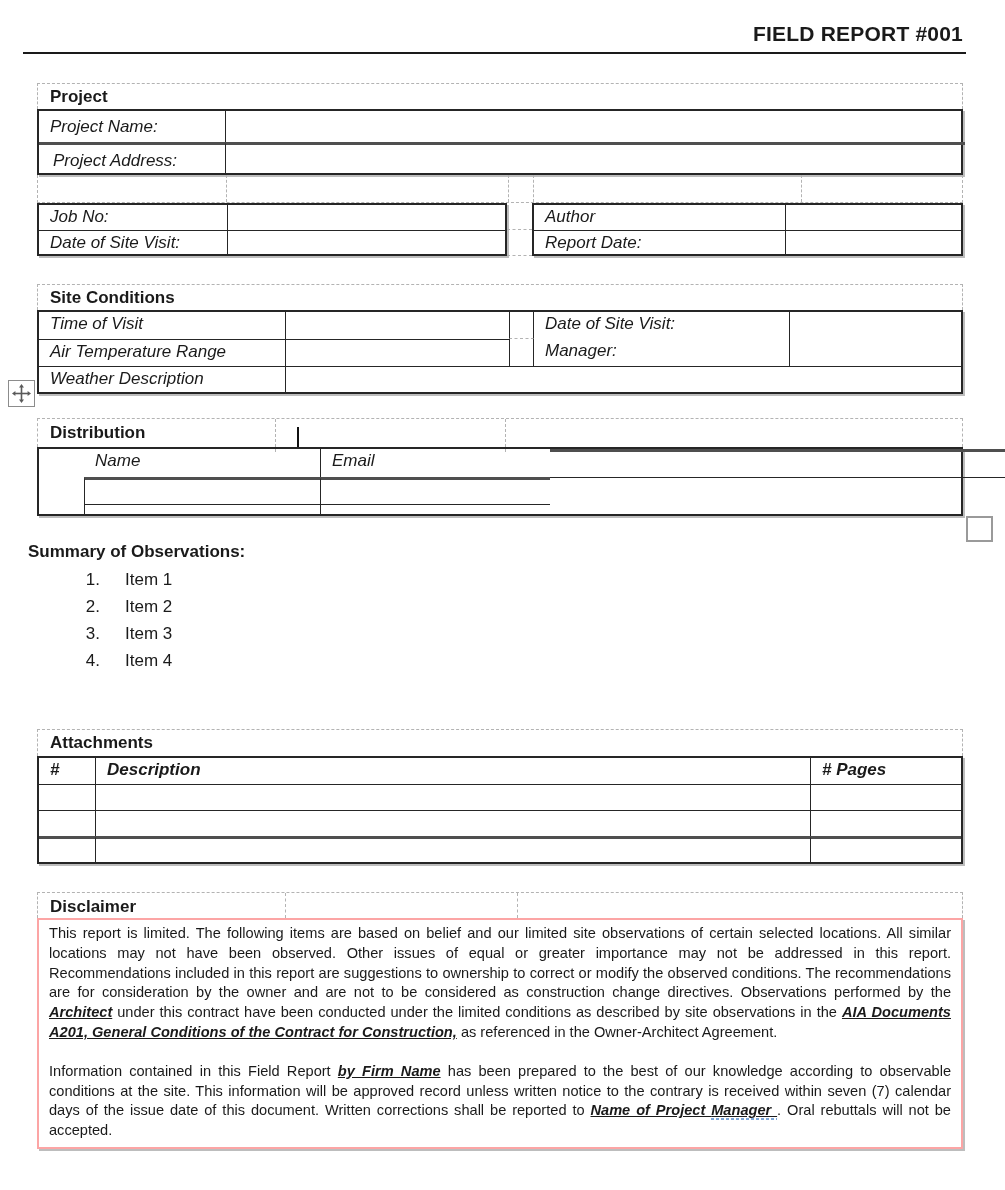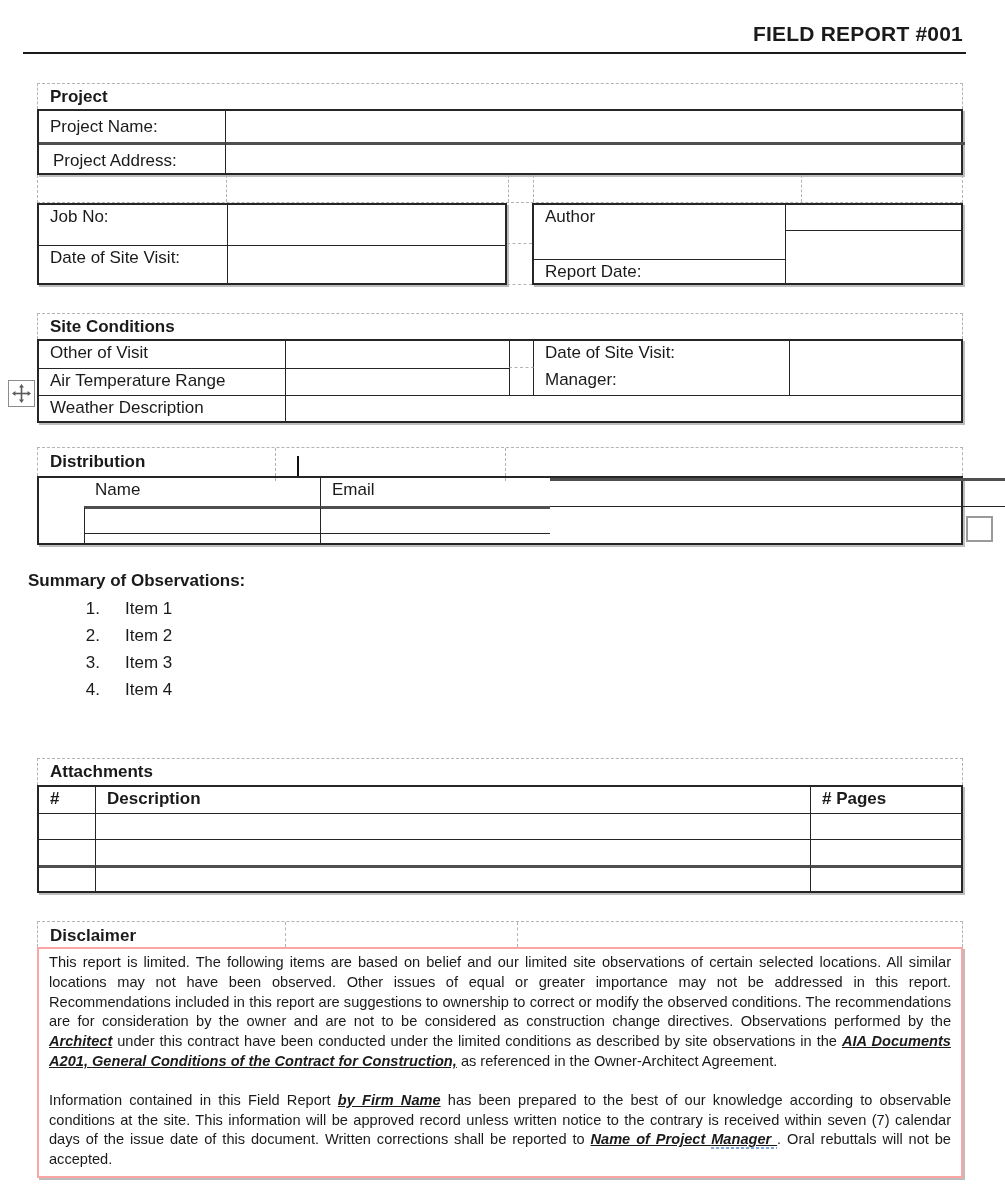--- a/index.html
+++ b/index.html
@@ -20,21 +20,21 @@
   
   .sec-header {
     border-top:1px dashed #b3b3b3; border-left:1px dashed #b3b3b3; border-right:1px dashed #b3b3b3;
     font-weight:bold; font-size:17px; padding:3px 0 0 12px; background:#fff;
   }
   .sec-header.h26 { height:26px; }
 
   
   .solid { border:2px solid #262626; box-shadow:2px 2px 0 #bdbdbd; background:#fff; }
   .grid { display:grid; }
-  .cell { border-top:1px solid #262626; padding:2px 0 0 11px; font-size:17px; overflow:hidden; white-space:nowrap; }
+  .cell { border-top:1px solid #262626; padding:2px 0 0 11px; font-size:17px; overflow:hidden; white-space:nowrap;font-style:italic; }
   .cell.vline { border-left:1px solid #262626; }
   .cell.first-row { border-top:none; }
   .thickline { border-top:3px solid #4f4f4f !important; }
   .empty-cell { min-height:10px; }
 
   
   .spacer-row { position:relative; height:28px;
     border-left:1px dashed #b3b3b3; border-right:1px dashed #b3b3b3; border-bottom:1px dashed #b3b3b3; }
   .spacer-row .v { position:absolute; top:0; bottom:0; width:0; border-left:1px dashed #b3b3b3; }
 
@@ -114,30 +114,30 @@
       <div class="cell" style="height:24px;">Date of Site Visit:</div>
       <div class="cell vline empty-cell"></div>
     </div>
     <div class="gap-col">
       <div class="g dash"></div>
         <div class="g dash"></div>
     </div>
     <div class="solid grid" style="width:431px; grid-template-columns:251px 176px;">
       <div class="cell first-row" style="height:25px;">Author</div>
       <div class="cell first-row vline empty-cell"></div>
-      <div class="cell" style="height:24px;margin-top:29px;">Report Date:</div>
+      <div class="cell" style="height:24px;">Report Date:</div>
       <div class="cell vline empty-cell"></div>
     </div>
   </div>
 
   <div>
     <div class="sec-header h26" style="margin-top:28px;">Site Conditions</div>
     <div class="solid grid" style="grid-template-columns:246px 224px 25px 255px 172px;">
 
-      <div class="cell first-row" style="height:27px;">Other of Visit</div>
+      <div class="cell first-row" style="height:27px;">Time of Visit</div>
       <div class="cell first-row vline empty-cell"></div>
       <div class="cell first-row sc-gap dash-bottom" style="border-top:none;padding:0;"></div>
       <div class="cell first-row">Date of Site Visit:</div>
       <div class="cell first-row vline empty-cell"></div>
 
       <div class="cell" style="height:27px;">Air Temperature Range</div>
       <div class="cell vline empty-cell"></div>
       <div class="cell sc-gap" style="border-top:none;padding:0;"></div>
       <div class="cell" style="border-top:none;">Manager:</div>
       <div class="cell vline empty-cell" style="border-top:none;"></div>

